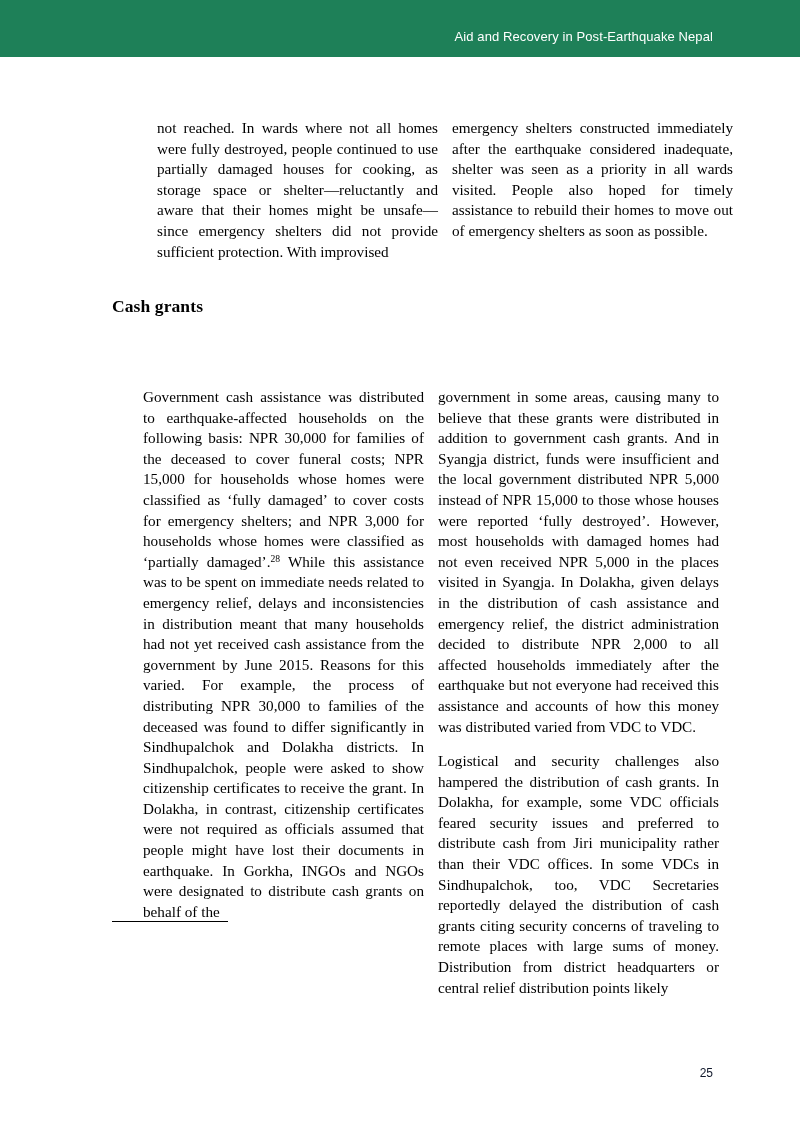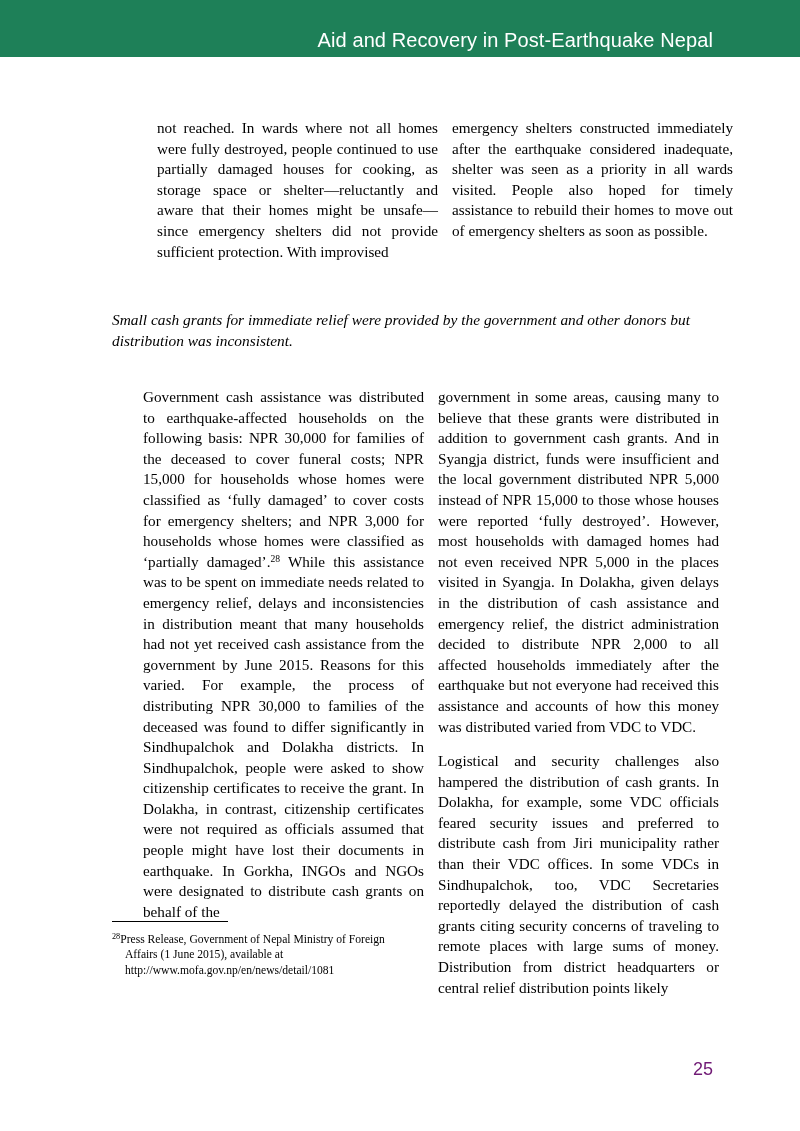--- a/index.html
+++ b/index.html
@@ -24,21 +24,21 @@
     width: 800px;
     height: 57px;
     background: #1e8058;
     box-sizing: border-box;
   }
   .header-title {
     position: absolute;
     right: 87px;
     top: 29px;
     font-family: "Liberation Sans", sans-serif;
-    font-size: 20px;
+    font-size: 13px;
     letter-spacing: 0.1px;
     color: #ffffff;
     white-space: nowrap;
   }
 
   
   .cols {
     display: flex;
     width: 601px;
     column-gap: 14px;
@@ -137,22 +137,22 @@
     vertical-align: 5px;
     line-height: 0;
   }
 
   
   .folio {
     position: absolute;
     right: 87px;
     bottom: 51px;
     font-family: "Liberation Sans", sans-serif;
-    font-size: 18px;
-    color: #701a75;
+    font-size: 12px;
+    color: #0f172a;
   }
 </style>
 </head>
 <body>
 
 <div class="header-band">
   <div class="header-title">Aid and Recovery in Post-Earthquake Nepal</div>
 </div>
 
 <div class="block-top">
@@ -160,33 +160,32 @@
     <div class="col">
       <p class="body">not reached. In wards where not all homes were fully destroyed, people continued to use partially damaged houses for cooking, as storage space or shelter—reluctantly and aware that their homes might be unsafe—since emergency shelters did not provide sufficient protection. With improvised</p>
     </div>
     <div class="col">
       <p class="body">emergency shelters constructed immediately after the earthquake considered inadequate, shelter was seen as a priority in all wards visited. People also hoped for timely assistance to rebuild their homes to move out of emergency shelters as soon as possible.</p>
     </div>
   </div>
 </div>
 
 <div class="section-head">
-  <p class="standfirst">Small cash grants for immediate relief were provided by the government and other donors but distribution was inconsistent.</p>
+  <h2 class="heading">Cash grants</h2>
 </div>
 
 <div class="block-main">
   <div class="cols">
     <div class="col col-left-main">
       <p class="body"><span>Government cash assistance was distributed to earthquake-affected households on the following basis: NPR 30,000 for families of the deceased to cover funeral costs; NPR 15,000 for households whose homes were classified as ‘fully damaged’ to cover costs for emergency shelters; and NPR 3,000 for households whose homes were classified as ‘partially damaged’.</span><sup class="fn-ref">28</sup><span> While this assistance was to be spent on immediate needs related to emergency relief, delays and inconsistencies in distribution meant that many households had not yet received cash assistance from the government by June 2015. Reasons for this varied. For example, the process of distributing NPR 30,000 to families of the deceased was found to differ significantly in Sindhupalchok and Dolakha districts. In Sindhupalchok, people were asked to show citizenship certificates to receive the grant. In Dolakha, in contrast, citizenship certificates were not required as officials assumed that people might have lost their documents in earthquake. In Gorkha, INGOs and NGOs were designated to distribute cash grants on behalf of the</span></p>
     </div>
     <div class="col">
       <p class="body">government in some areas, causing many to believe that these grants were distributed in addition to government cash grants. And in Syangja district, funds were insufficient and the local government distributed NPR 5,000 instead of NPR 15,000 to those whose houses were reported ‘fully destroyed’. However, most households with damaged homes had not even received NPR 5,000 in the places visited in Syangja. In Dolakha, given delays in the distribution of cash assistance and emergency relief, the district administration decided to distribute NPR 2,000 to all affected households immediately after the earthquake but not everyone had received this assistance and accounts of how this money was distributed varied from VDC to VDC.</p>
       <p class="body">Logistical and security challenges also hampered the distribution of cash grants. In Dolakha, for example, some VDC officials feared security issues and preferred to distribute cash from Jiri municipality rather than their VDC offices. In some VDCs in Sindhupalchok, too, VDC Secretaries reportedly delayed the distribution of cash grants citing security concerns of traveling to remote places with large sums of money. Distribution from district headquarters or central relief distribution points likely</p>
     </div>
   </div>
 </div>
 
 <div class="footnote-wrap">
   <div class="footnote-rule"></div>
-  <p class="footnote"><span class="fn-num">28</span><span class="fn-body">Press Release, Government of Nepal Ministry of Foreign Affairs (1 June 2015), available at http://www.mofa.gov.np/en/news/detail/1081</span></p>
 </div>
 
 <div class="folio">25</div>
 
 </body></html>

